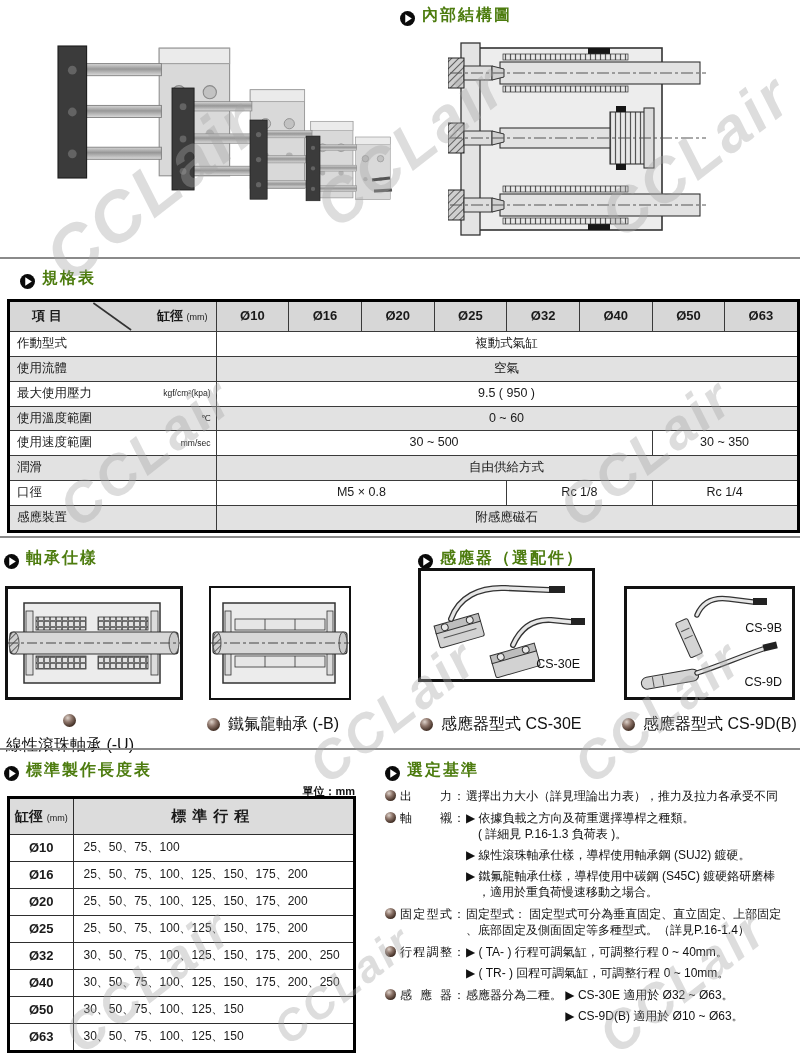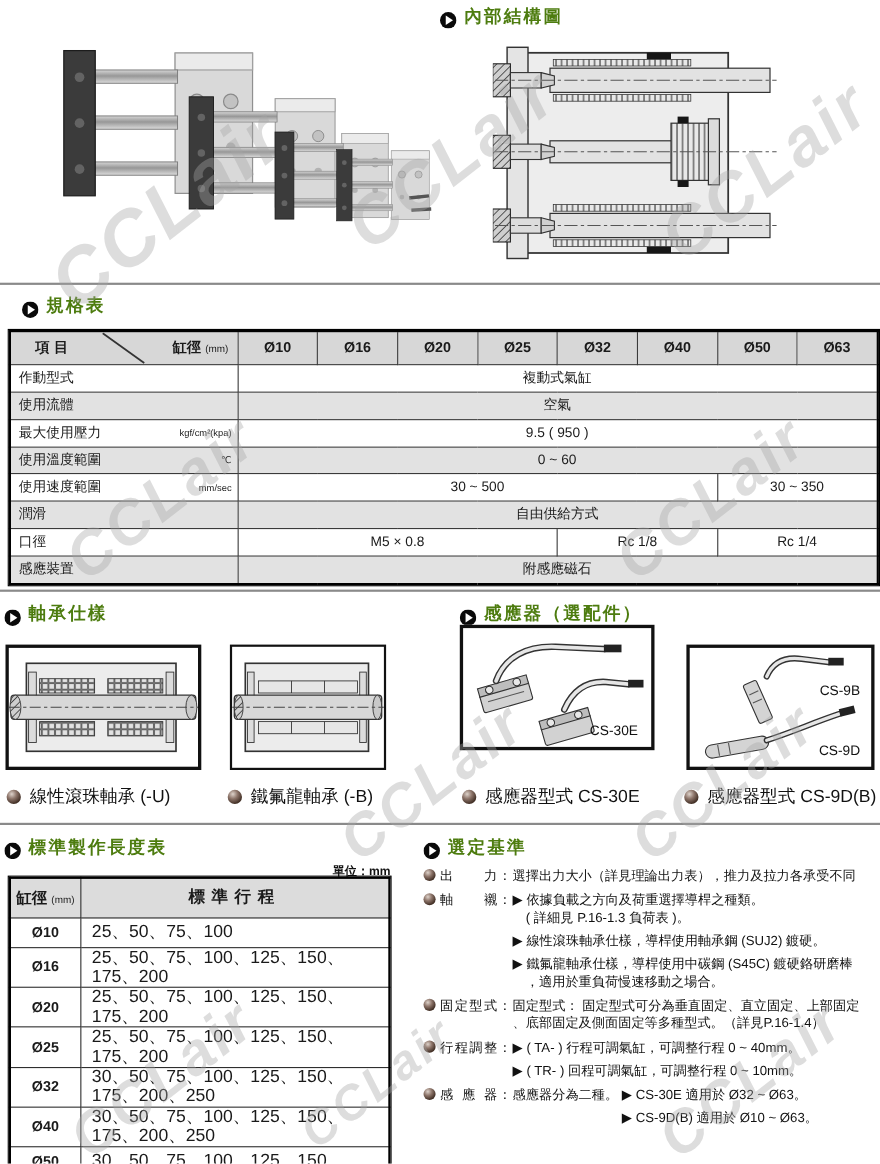--- a/index.html
+++ b/index.html
@@ -39,21 +39,21 @@
   
   #stroke-table{position:absolute;left:8px;top:797px;width:347px;height:248px;border-collapse:collapse;
                 table-layout:fixed;z-index:2;}
   #stroke-table th,#stroke-table td{border:1px solid #2e2e2e;padding:0;line-height:1.1;}
   #stroke-table{border:2px solid #000;outline:1px solid #000;}
   #stroke-table thead th{background:#dcdcdc;height:35px;}
   .bore-h{font-size:14px;font-weight:bold;}
   .bore-h small{font-size:9px;font-weight:normal;}
   .stroke-h{font-size:15px;font-weight:bold;letter-spacing:6px;}
   #stroke-table td.bore{width:64px;text-align:center;font-weight:bold;font-size:13px;height:26px;}
-  #stroke-table td.strokes{text-align:left;padding-left:10px;font-size:16px;}
+  #stroke-table td.strokes{text-align:left;padding-left:10px;font-size:12px;}
   .unit-note{position:absolute;left:270px;top:784px;width:85px;text-align:right;
              font-size:11px;font-weight:bold;color:#111;}
   
   #criteria{position:absolute;left:385px;top:757px;width:412px;z-index:2;}
   .crit-item{display:flex;margin-top:6px;font-size:12px;line-height:16px;color:#111;}
   .crit-bullet{width:11px;height:11px;border-radius:50%;flex:0 0 11px;margin:2px 4px 0 0;
           background:radial-gradient(circle at 36% 30%,#ddd2ca 0%,#8d756a 35%,#47342a 70%,#1f0f07 100%);}
   .crit-label{flex:0 0 52px;text-align:justify;text-align-last:justify;white-space:normal;}
   .crit-colon{flex:0 0 14px;text-align:center;}
   .crit-lines{flex:1;}
@@ -321,21 +321,21 @@
       <rect x="24" y="65" width="90" height="11" fill="#e6e6e6" stroke="#333" stroke-width="0.8"></rect>
       <line x1="54" y1="65" x2="54" y2="76" stroke="#333" stroke-width="0.8"></line>
       <line x1="84" y1="65" x2="84" y2="76" stroke="#333" stroke-width="0.8"></line>
       <rect x="2" y="41" width="134" height="22" rx="3" fill="#d8d8d8" stroke="#333" stroke-width="1.2"></rect>
       <ellipse cx="6" cy="52" rx="4" ry="11" fill="url(#knurl)" stroke="#333" stroke-width="0.8"></ellipse>
       <ellipse cx="132" cy="52" rx="4" ry="11" fill="#c9c9c9" stroke="#333" stroke-width="0.8"></ellipse>
       <line x1="0" y1="52" x2="138" y2="52" stroke="#444" stroke-width="1" stroke-dasharray="10 3 3 3"></line>
     </svg>
   </div>
 
-  <div class="cap" style="left:6px;top:714px;">
+  <div class="cap" style="left:6px;top:714px;flex-direction:column;">
     <span class="sphere"></span>
     <span>線性滾珠軸承 (-U)</span>
   </div>
   <div class="cap" style="left:207px;top:714px;">
     <span class="sphere"></span>
     <span>鐵氟龍軸承 (-B)</span>
   </div>
 
   <div class="sec-title" style="left:418px;top:548px;">
     <svg class="play-icon" viewBox="0 0 16 16">

